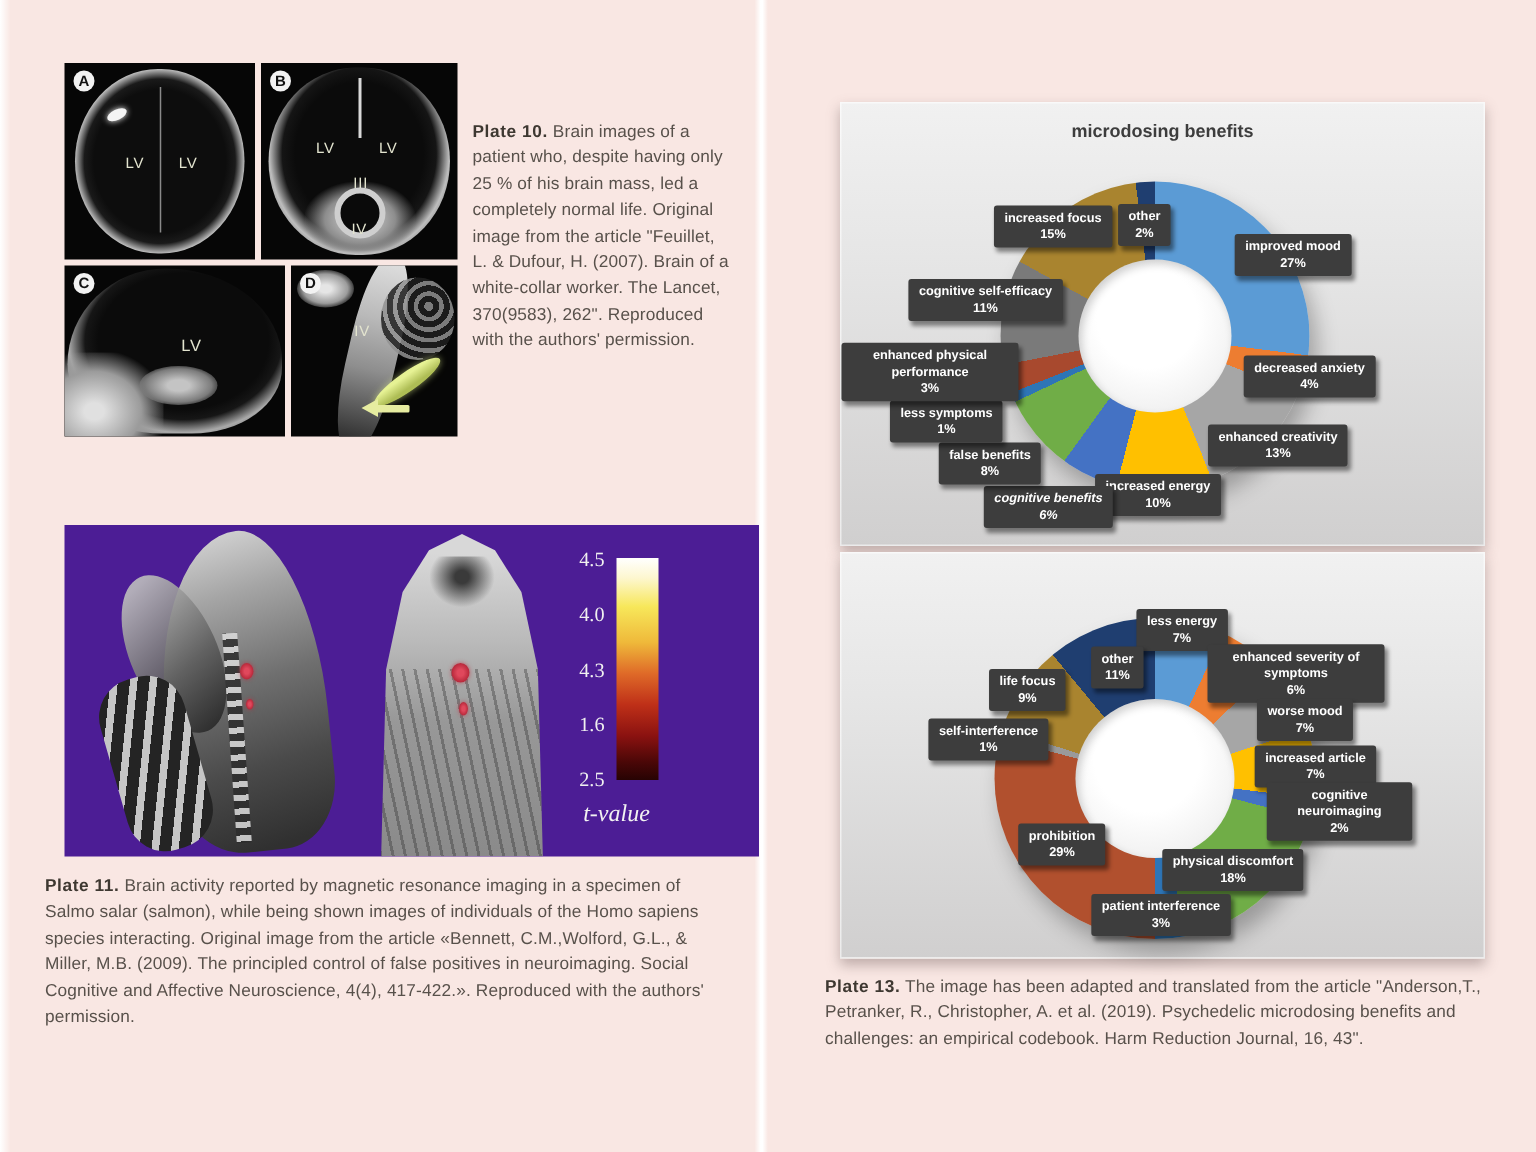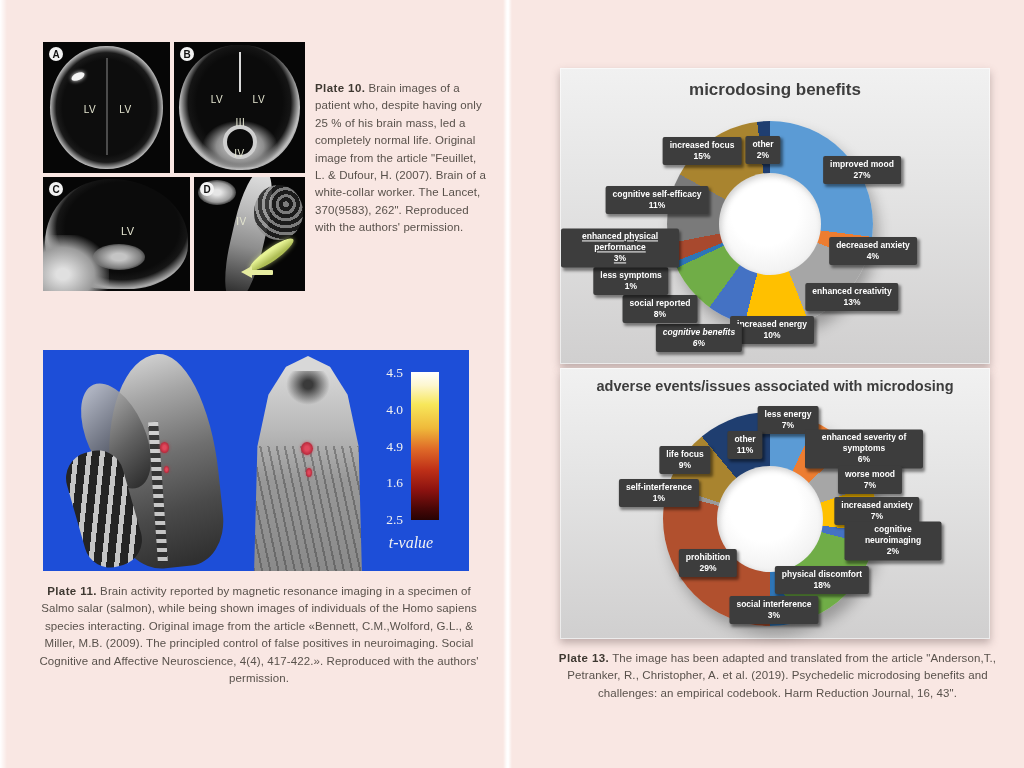--- a/index.html
+++ b/index.html
@@ -48,24 +48,24 @@
     background:radial-gradient(ellipse,#e5e5e5 15%,#9c9c9c 55%,rgba(10,10,10,0) 80%);}
   .sliverD{position:absolute;right:6%;bottom:26%;width:48%;height:13px;transform:rotate(-35deg);border-radius:50%;
     background:linear-gradient(180deg,#e6f294 20%,#aebd55 80%);box-shadow:0 0 5px rgba(220,235,140,.6);}
   .arrowD{position:absolute;left:42%;bottom:11%;width:34px;height:12px;z-index:6;}
   .arrowD .tri{position:absolute;left:0;top:0;width:0;height:0;border-top:6px solid transparent;border-bottom:6px solid transparent;border-right:11px solid #e6eca0;}
   .arrowD .shaft{position:absolute;left:10px;top:3.5px;width:22px;height:5px;background:#e6eca0;border-radius:1px;}
 
   
   .caption{color:#58514b;font-size:11.5px;line-height:17.4px;letter-spacing:.1px;}
   .caption b{color:#3e3831;letter-spacing:.4px;margin-top:32px;}
-  .cap-center{text-align:center;}
-
-  
-  .salmon{background:#1d4ed8;overflow:hidden;}
+  .cap-center{}
+
+  
+  .salmon{background:#4c1d95;overflow:hidden;padding-left:37px;}
   .fishL{position:absolute;left:32px;top:4px;width:150px;height:214px;}
   .fishL .body{position:absolute;left:34px;top:0;width:108px;height:214px;transform:rotate(-6deg);
     border-radius:55% 45% 34% 42%/55% 58% 22% 26%;
     background:linear-gradient(168deg,#d3d3d3 3%,#a5a5a5 22%,#6f6f6f 48%,#4a4a4a 72%,#303030 95%);}
   .fishL .spine{position:absolute;left:78px;top:68px;width:10px;height:140px;transform:rotate(-4deg);
     background:repeating-linear-gradient(180deg,#dcdcdc 0 4px,#2c2c2c 4px 9px);opacity:.85;}
   .fishL .jaw{position:absolute;left:12px;top:26px;width:58px;height:112px;transform:rotate(-24deg);
     border-radius:50%;background:linear-gradient(160deg,#bdbdbd 10%,#5d5d5d 60%,#262626 95%);opacity:.9;}
   .fishL .ribs{position:absolute;left:0px;top:96px;width:58px;height:118px;transform:rotate(-16deg);border-radius:26px;
     background:repeating-linear-gradient(112deg,#c6c6c6 0 5px,#242424 5px 13px);}
@@ -168,34 +168,34 @@
   <div class="fishR">
     <div class="nares"></div>
     <div class="texture"></div>
     <div class="spot" style="left:48px;top:86px;width:12px;height:13px;"></div>
     <div class="spot" style="left:53px;top:112px;width:6px;height:9px;"></div>
   </div>
   <div class="cbar"></div>
   <div class="cticks">
     <span>4.5</span>
     <span>4.0</span>
-    <span>4.9</span>
+    <span>4.3</span>
     <span>1.6</span>
     <span>2.5</span>
   </div>
   <div class="tvalue">t-value</div>
 </div>
 
 <div class="abs caption cap-center" style="left:30px;top:583px;width:458px;">
   <b>Plate 11.</b>
   <span>Brain activity reported by magnetic resonance imaging in a specimen of Salmo salar (salmon), while being shown images of individuals of the Homo sapiens species interacting. Original image from the article «Bennett, C.M.,Wolford, G.L., &amp; Miller, M.B. (2009). The principled control of false positives in neuroimaging. Social Cognitive and Affective Neuroscience, 4(4), 417-422.». Reproduced with the authors' permission.</span>
 </div>
 
 <div class="abs panel" style="left:560px;top:68px;width:430px;height:296px;">
-  <div class="chart-title" style="top:12px;font-size:17px;">microdosing benefits</div>
+  <div class="chart-title" style="top:12px;font-size:12px;">microdosing benefits</div>
   <div class="donut" style="left: 107px; top: 53px; width: 206px; height: 206px; background: conic-gradient(rgb(91, 155, 213) 0deg, rgb(91, 155, 213) 97.2deg, rgb(237, 125, 49) 97.2deg, rgb(237, 125, 49) 111.6deg, rgb(166, 166, 166) 111.6deg, rgb(166, 166, 166) 158.4deg, rgb(255, 192, 0) 158.4deg, rgb(255, 192, 0) 194.4deg, rgb(68, 114, 196) 194.4deg, rgb(68, 114, 196) 216deg, rgb(112, 173, 71) 216deg, rgb(112, 173, 71) 244.8deg, rgb(46, 117, 182) 244.8deg, rgb(46, 117, 182) 248.4deg, rgb(168, 73, 46) 248.4deg, rgb(168, 73, 46) 259.2deg, rgb(122, 122, 122) 259.2deg, rgb(122, 122, 122) 298.8deg, rgb(169, 132, 47) 298.8deg, rgb(169, 132, 47) 352.8deg, rgb(31, 62, 112) 352.8deg, rgb(31, 62, 112) 360deg);"></div>
   <div class="hole" style="left:159px;top:105px;width:102px;height:102px;"></div>
   <div class="labels">
       <div class="slice-label" style="left: 302px; top: 102px;">
         <div>improved mood</div>
         <div>27%</div>
       </div>
       <div class="slice-label" style="left: 313px; top: 183px;">
         <div>decreased anxiety</div>
         <div>4%</div>
@@ -206,77 +206,76 @@
       </div>
       <div class="slice-label" style="left: 212px; top: 262px;">
         <div>increased energy</div>
         <div>10%</div>
       </div>
       <div class="slice-label" style="left: 139px; top: 270px; font-style: italic;">
         <div>cognitive benefits</div>
         <div>6%</div>
       </div>
       <div class="slice-label" style="left: 100px; top: 241px;">
-        <div>social reported</div>
+        <div>false benefits</div>
         <div>8%</div>
       </div>
       <div class="slice-label" style="left: 71px; top: 213px;">
         <div>less symptoms</div>
         <div>1%</div>
       </div>
-      <div class="slice-label" style="left: 60px; top: 180px; text-decoration: underline;">
+      <div class="slice-label" style="left: 60px; top: 180px;">
         <div>enhanced physical performance</div>
         <div>3%</div>
       </div>
       <div class="slice-label" style="left: 97px; top: 132px;">
         <div>cognitive self-efficacy</div>
         <div>11%</div>
       </div>
       <div class="slice-label" style="left: 142px; top: 83px;">
         <div>increased focus</div>
         <div>15%</div>
       </div>
       <div class="slice-label" style="left: 203px; top: 82px;">
         <div>other</div>
         <div>2%</div>
       </div>
     </div>
 </div>
 
 <div class="abs panel" style="left:560px;top:368px;width:430px;height:271px;">
-  <div class="chart-title" style="top:10px;font-size:14.5px;">adverse events/issues associated with microdosing</div>
   <div class="donut" style="left: 103px; top: 44px; width: 214px; height: 214px; background: conic-gradient(rgb(91, 155, 213) 0deg, rgb(91, 155, 213) 25.2deg, rgb(237, 125, 49) 25.2deg, rgb(237, 125, 49) 46.8deg, rgb(166, 166, 166) 46.8deg, rgb(166, 166, 166) 72deg, rgb(255, 192, 0) 72deg, rgb(255, 192, 0) 97.2deg, rgb(68, 114, 196) 97.2deg, rgb(68, 114, 196) 104.4deg, rgb(112, 173, 71) 104.4deg, rgb(112, 173, 71) 169.2deg, rgb(46, 117, 182) 169.2deg, rgb(46, 117, 182) 180deg, rgb(177, 80, 46) 180deg, rgb(177, 80, 46) 284.4deg, rgb(154, 154, 154) 284.4deg, rgb(154, 154, 154) 288deg, rgb(169, 132, 47) 288deg, rgb(169, 132, 47) 320.4deg, rgb(31, 62, 112) 320.4deg, rgb(31, 62, 112) 360deg);"></div>
   <div class="hole" style="left:157px;top:98px;width:106px;height:106px;"></div>
   <div class="labels">
       <div class="slice-label" style="left: 228px; top: 52px;">
         <div>less energy</div>
         <div>7%</div>
       </div>
       <div class="slice-label" style="left: 304px; top: 81px;">
         <div>enhanced severity of symptoms</div>
         <div>6%</div>
       </div>
       <div class="slice-label" style="left: 310px; top: 112px;">
         <div>worse mood</div>
         <div>7%</div>
       </div>
       <div class="slice-label" style="left: 317px; top: 143px;">
-        <div>increased anxiety</div>
+        <div>increased article</div>
         <div>7%</div>
       </div>
       <div class="slice-label" style="left: 333px; top: 173px;">
         <div>cognitive neuroimaging</div>
         <div>2%</div>
       </div>
       <div class="slice-label" style="left: 262px; top: 212px;">
         <div>physical discomfort</div>
         <div>18%</div>
       </div>
       <div class="slice-label" style="left: 214px; top: 242px;">
-        <div>social interference</div>
+        <div>patient interference</div>
         <div>3%</div>
       </div>
       <div class="slice-label" style="left: 148px; top: 195px;">
         <div>prohibition</div>
         <div>29%</div>
       </div>
       <div class="slice-label" style="left: 99px; top: 125px;">
         <div>self-interference</div>
         <div>1%</div>
       </div>

